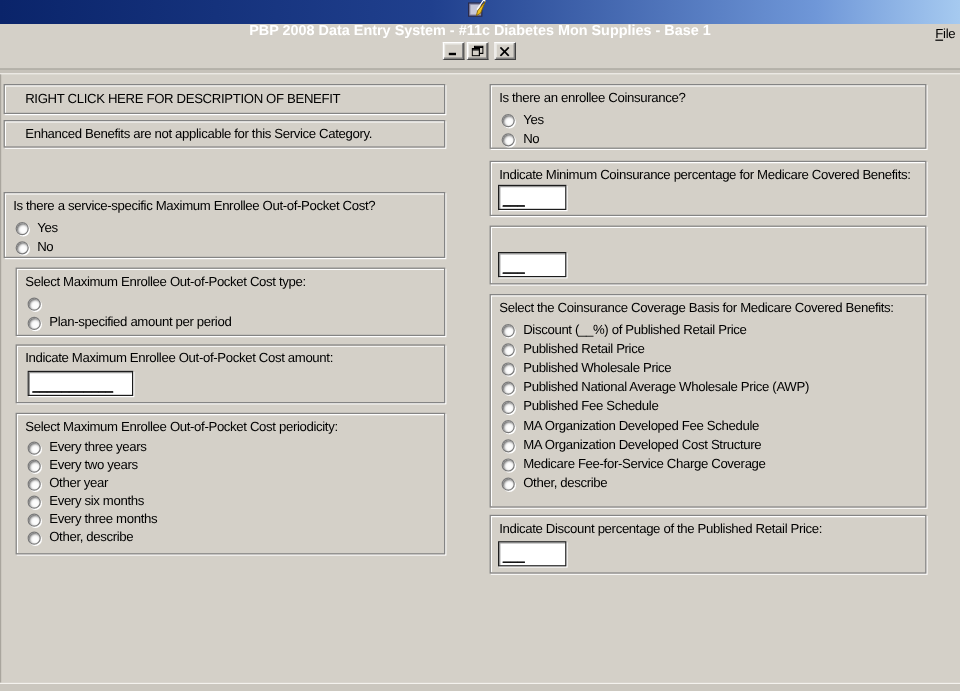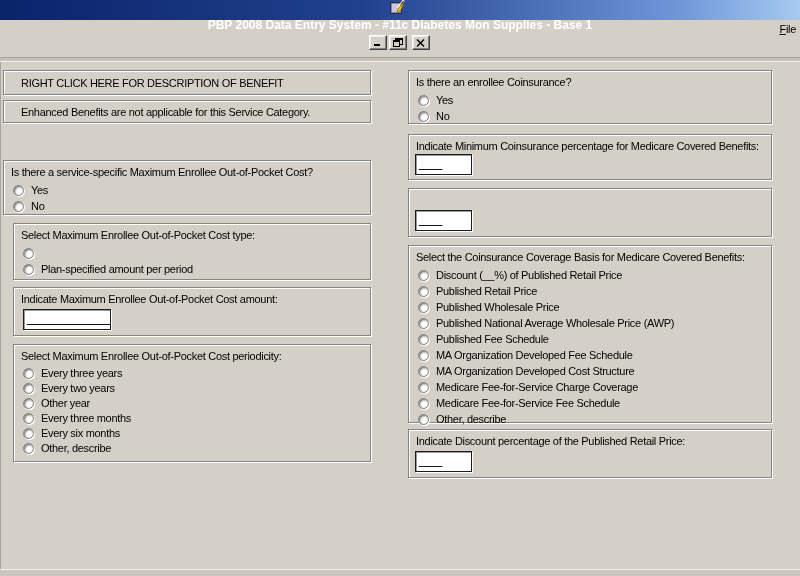--- a/index.html
+++ b/index.html
@@ -57,22 +57,22 @@
     background:#fdfdfd; border:1px solid #7a7a7a;
     box-shadow:inset 1px 1px 2px rgba(60,60,60,0.75), 1px 1px 0 #ffffff;
     margin-right:7px;
   }
   .rlabel { white-space:nowrap; }
 
   
   .field {
     position:absolute; background:#ffffff;
     border:1px solid #1c1c1c; box-shadow:1px 1px 0 #ffffff, inset 1px 1px 0 #9a9a9a;
-    padding:0 3px; display:flex; align-items:flex-start; overflow:hidden;
-    font-size:14px; letter-spacing:0;
+    padding:0 3px; display:flex; align-items:flex-end; overflow:hidden;
+    font-size:11px; letter-spacing:0;text-decoration:underline;
   }
   .field span { line-height:14px; white-space:pre; }
 </style>
 </head>
 <body>
 
 <div class="window">
 
   <div class="titlebar">
     <span class="app-icon">
@@ -162,25 +162,25 @@
     <div class="radio-row">
       <span class="radio"></span>
       <span class="rlabel">Every two years</span>
     </div>
     <div class="radio-row">
       <span class="radio"></span>
       <span class="rlabel">Other year</span>
     </div>
     <div class="radio-row">
       <span class="radio"></span>
+      <span class="rlabel">Every six months</span>
+    </div>
+    <div class="radio-row">
+      <span class="radio"></span>
       <span class="rlabel">Every three months</span>
-    </div>
-    <div class="radio-row">
-      <span class="radio"></span>
-      <span class="rlabel">Every six months</span>
     </div>
     <div class="radio-row">
       <span class="radio"></span>
       <span class="rlabel">Other, describe</span>
     </div>
   </div>
 
   <div class="gbox r16" style="left:408px;top:70px;width:364px;height:54px">
     <div class="gtitle">Is there an enrollee Coinsurance?</div>
     <div class="radio-row">
@@ -235,24 +235,20 @@
     <div class="radio-row">
       <span class="radio"></span>
       <span class="rlabel">MA Organization Developed Cost Structure</span>
     </div>
     <div class="radio-row">
       <span class="radio"></span>
       <span class="rlabel">Medicare Fee-for-Service Charge Coverage</span>
     </div>
     <div class="radio-row">
       <span class="radio"></span>
-      <span class="rlabel">Medicare Fee-for-Service Fee Schedule</span>
-    </div>
-    <div class="radio-row">
-      <span class="radio"></span>
       <span class="rlabel">Other, describe</span>
     </div>
   </div>
 
   <div class="gbox" style="left:408px;top:429px;width:364px;height:49px">
     <div class="gtitle">Indicate Discount percentage of the Published Retail Price:</div>
     <div class="field" style="left:6px;top:21px;width:57px;height:21px">
       <span>___</span>
     </div>
   </div>

